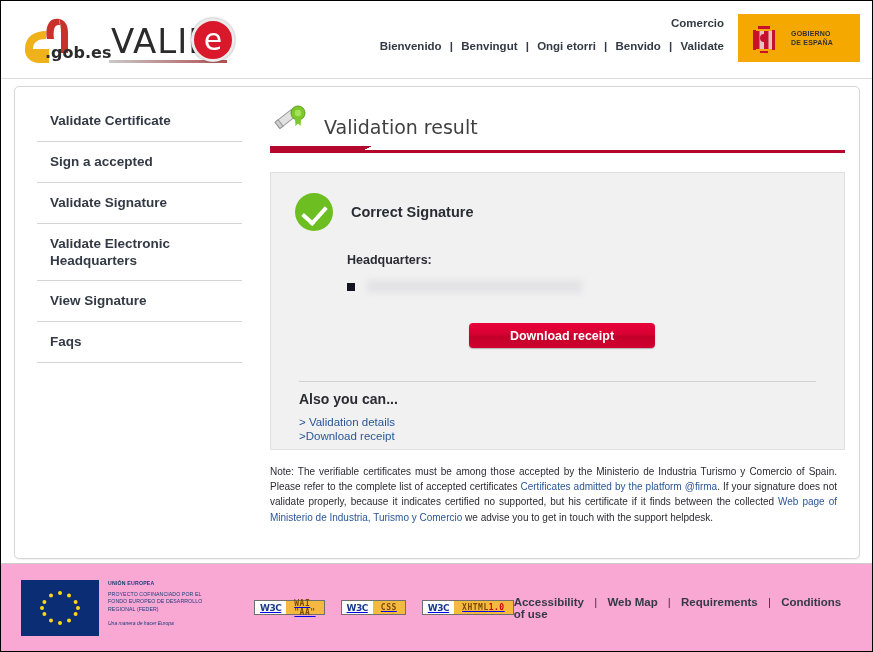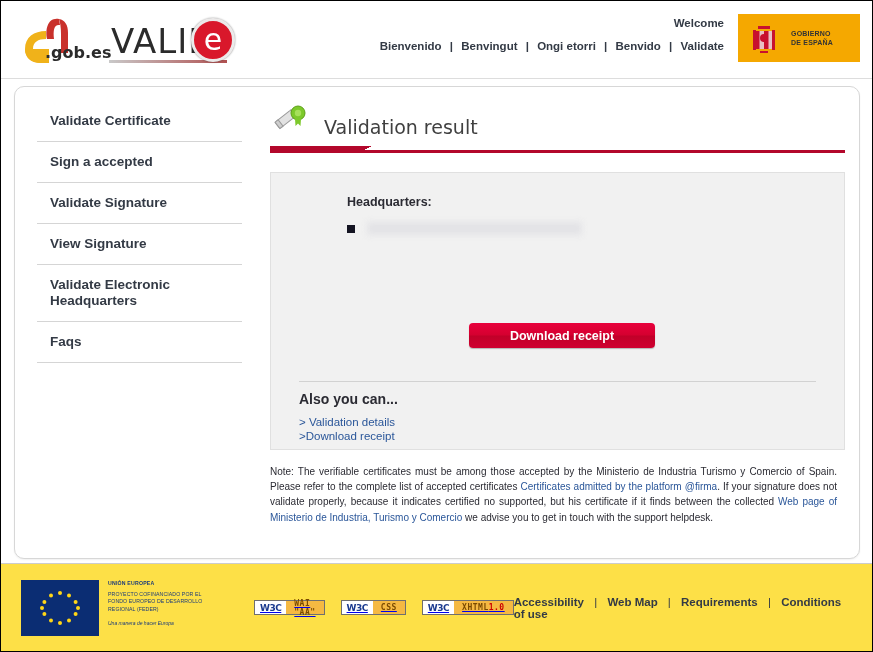--- a/index.html
+++ b/index.html
@@ -77,21 +77,21 @@
     font-size: 7px; font-weight: bold; color: #333333;
     line-height: 1.35; margin-left: 7px; letter-spacing: .2px;
   }
 
   
   .frame {
     position: absolute; left: 13px; top: 85px;
     width: 846px; height: 473px;
     background: #ffffff;
     border: 1px solid #d7d7d7;
-    border-radius: 10px;
+    border-radius: 5px;
     box-shadow: 0 1px 2px rgba(0,0,0,.06);
   }
 
   
   .sidebar {
     position: absolute; left: 22px; top: 16px;
     width: 205px;
   }
   .side-item {
     font-size: 13.5px; font-weight: bold; color: #333a45;
@@ -206,21 +206,21 @@
     margin: 14px 8px 0 8px;
     font-size: 10px; color: #2b2b33;
     line-height: 1.52; text-align: justify;
   }
   .note a { color: #2a5699; text-decoration: none; }
 
   
   .footer {
     position: absolute; left: 0; top: 562px;
     width: 871px; height: 88px;
-    background: #fde047;
+    background: #f9a8d4;
     border-top: 1px solid #cccccc;
     display: flex; align-items: center;
   }
   .eu-badge { display: flex; align-items: flex-start; margin-left: 20px; }
   .eu-flag {
     width: 78px; height: 56px; background: #0b2d73;
     position: relative; flex: none;
   }
   .eu-text { margin-left: 9px; width: 108px; }
   .eu-t1 { font-size: 5.2px; color: #1a3a7a; letter-spacing: .2px; margin-bottom: 5px; font-weight: bold; }
@@ -267,21 +267,21 @@
       <span style="position:absolute;left:30px;top:32px;font-size:16px;font-weight:bold;color:#2b2b2b;font-family:'DejaVu Sans',sans-serif;">.gob.es</span>
     </a>
 
     <a class="logo-valide" href="#">
       <span class="valide-text">VALID</span>
       <span class="valide-underline"></span>
       <span class="valide-circle">e</span>
     </a>
 
     <div class="header-nav">
-      <a class="contact-link" href="#">Welcome</a>
+      <a class="contact-link" href="#">Comercio</a>
       <div class="lang-row">
         <a href="#">Bienvenido</a>
         <span class="lang-sep">|</span>
         <a href="#">Benvingut</a>
         <span class="lang-sep">|</span>
         <a href="#">Ongi etorri</a>
         <span class="lang-sep">|</span>
         <a href="#">Benvido</a>
         <span class="lang-sep">|</span>
         <a href="#">Validate</a>
@@ -307,22 +307,22 @@
       </div>
     </div>
   </div>
 
   <div class="frame">
 
     <nav class="sidebar">
       <a class="side-item" href="#">Validate Certificate</a>
       <a class="side-item" href="#">Sign a accepted</a>
       <a class="side-item" href="#">Validate Signature</a>
+      <a class="side-item" href="#">Validate Electronic Headquarters</a>
       <a class="side-item" href="#">View Signature</a>
-      <a class="side-item" href="#">Validate Electronic Headquarters</a>
       <a class="side-item" href="#">Faqs</a>
     </nav>
 
     <section class="content">
 
       <div class="content-head">
         <div class="sig-icon">
           <svg width="40" height="36" viewBox="0 0 40 36">
             <g transform="rotate(-38 16 20)">
               <rect x="7" y="12" width="20" height="8" rx="1.5" fill="#e2e2e2" stroke="#9a9a9a" stroke-width="1"></rect>
@@ -339,20 +339,24 @@
       </div>
 
       <div class="accent-bar">
         <span class="accent-thick"></span>
         <span class="accent-taper"></span>
         <span class="accent-thin"></span>
       </div>
 
       <div class="result-panel">
 
+        <div class="result-top">
+          <span class="check-circle"></span>
+          <span class="result-title">Correct Signature</span>
+        </div>
 
         <div class="signatories-label">Headquarters:</div>
 
         <div class="signatory-row">
           <span class="sig-bullet"></span>
           <span class="sig-redacted">redacted signatory name</span>
         </div>
 
         <button class="dl-btn">Download receipt</button>
 

